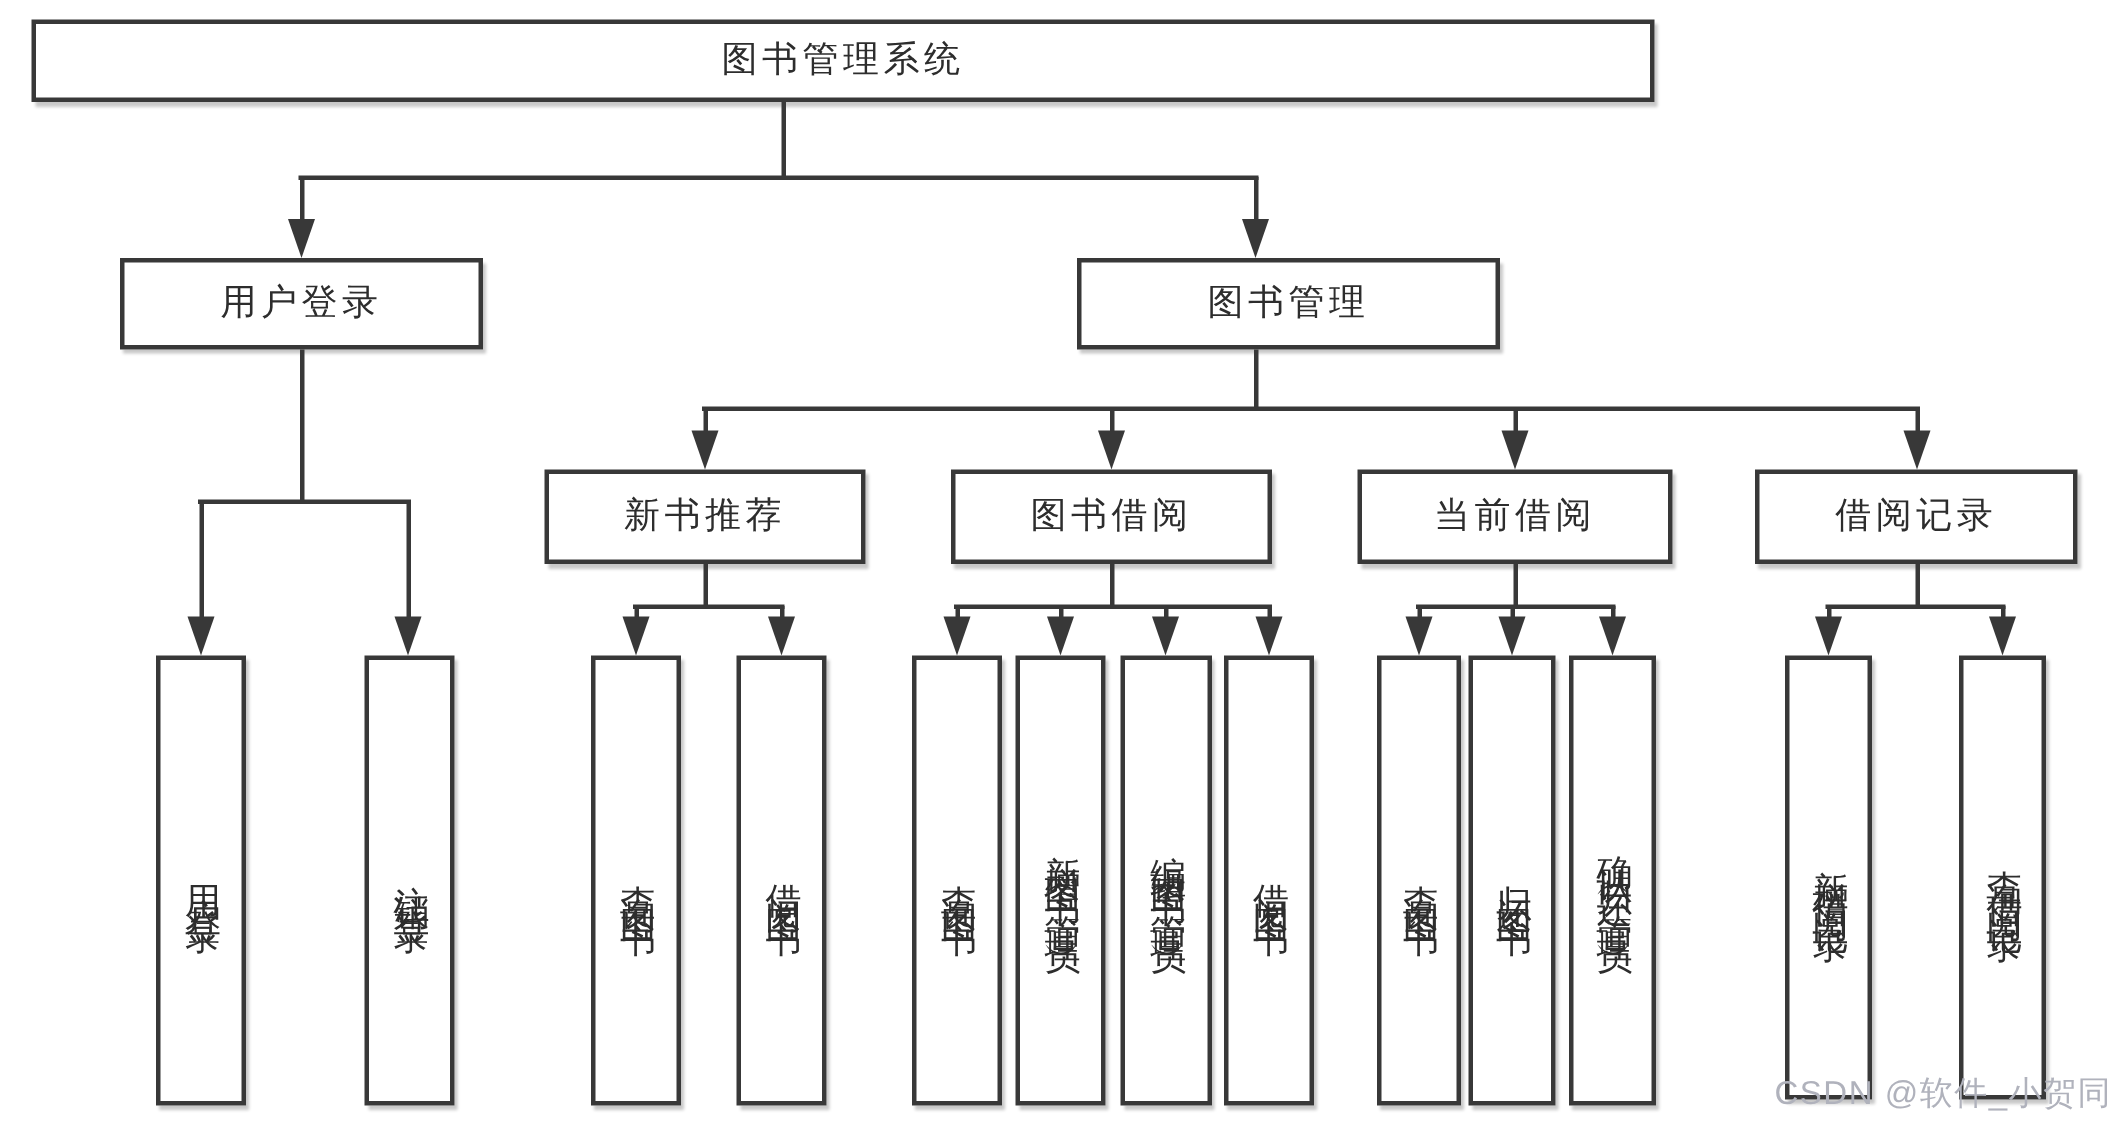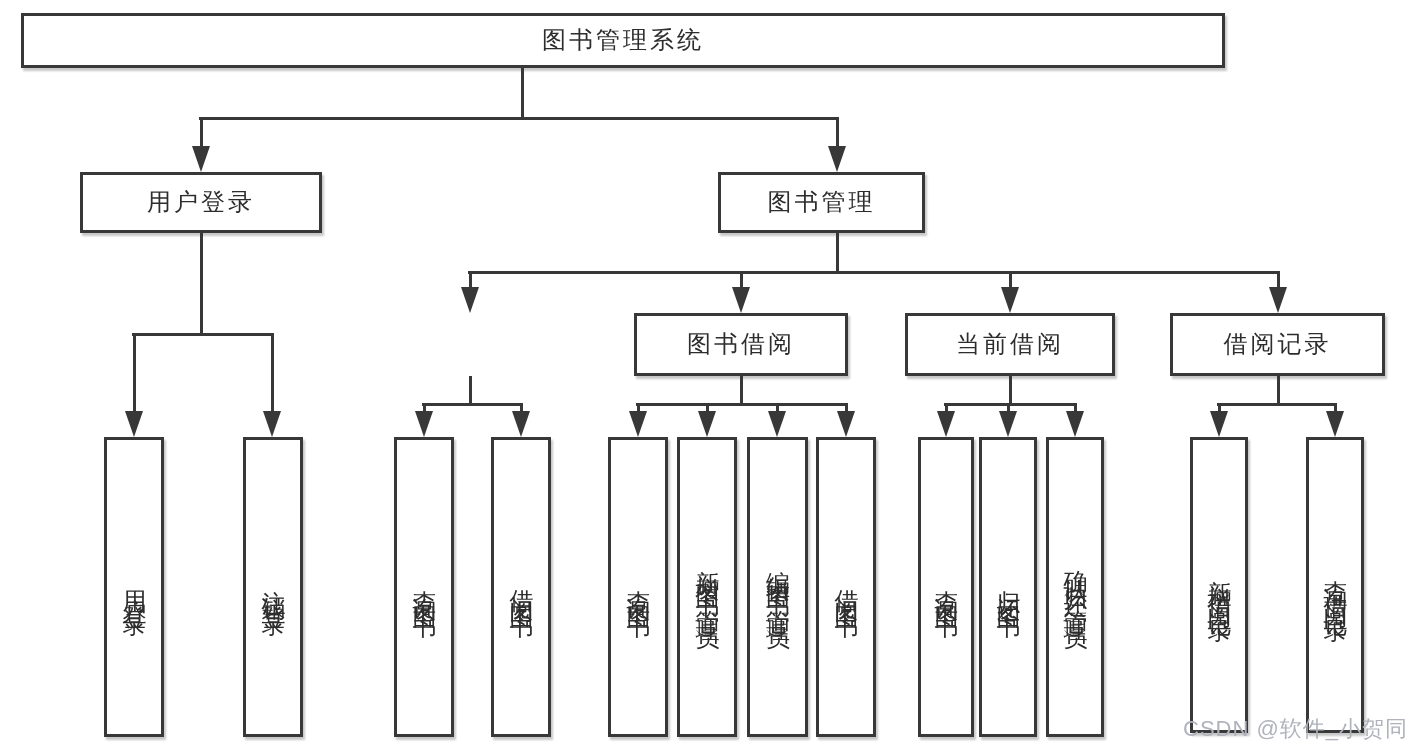--- a/index.html
+++ b/index.html
@@ -48,31 +48,34 @@
     position:absolute;left:1183px;top:714px;
     color:var(--wm);font-size:22px;letter-spacing:1px;
     white-space:nowrap;z-index:5;
   }
 </style>
 </head>
 <body>
 
 <div class="chart">
 
-  <div class="node" style="left:21px;top:13px;width:1204px;height:55px">
+  <div class="node" style="left:21px;top:13px;width:1082px;height:55px">
     <span class="lbl">图书管理系统</span>
   </div>
 
   <div class="node" style="left:80px;top:172px;width:242px;height:61px">
     <span class="lbl">用户登录</span>
   </div>
-  <div class="node" style="left:718px;top:172px;width:207px;height:61px">
+  <div class="node" style="left:718px;top:172px;width:282px;height:61px">
     <span class="lbl">图书管理</span>
   </div>
 
+  <div class="node" style="left:363px;top:313px;width:214px;height:63px">
+    <span class="lbl">新书推荐</span>
+  </div>
   <div class="node" style="left:905px;top:313px;width:210px;height:63px">
     <span class="lbl">当前借阅</span>
   </div>
   <div class="node" style="left:634px;top:313px;width:214px;height:63px">
     <span class="lbl">图书借阅</span>
   </div>
   <div class="node" style="left:1170px;top:313px;width:215px;height:63px">
     <span class="lbl">借阅记录</span>
   </div>
 

